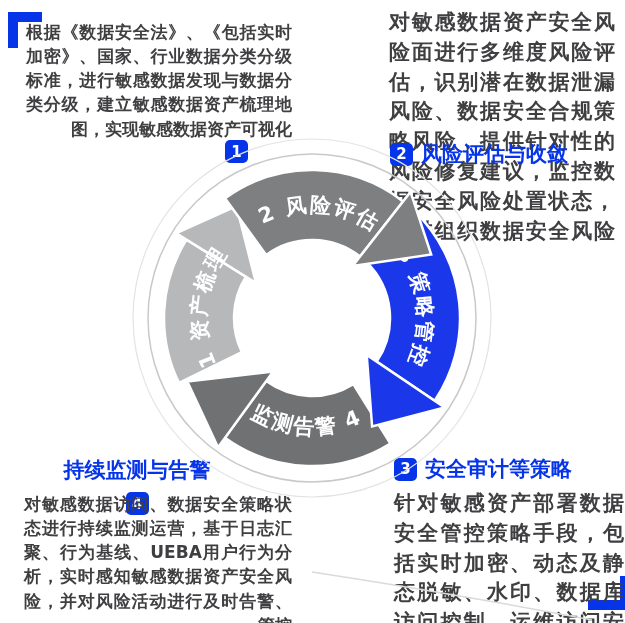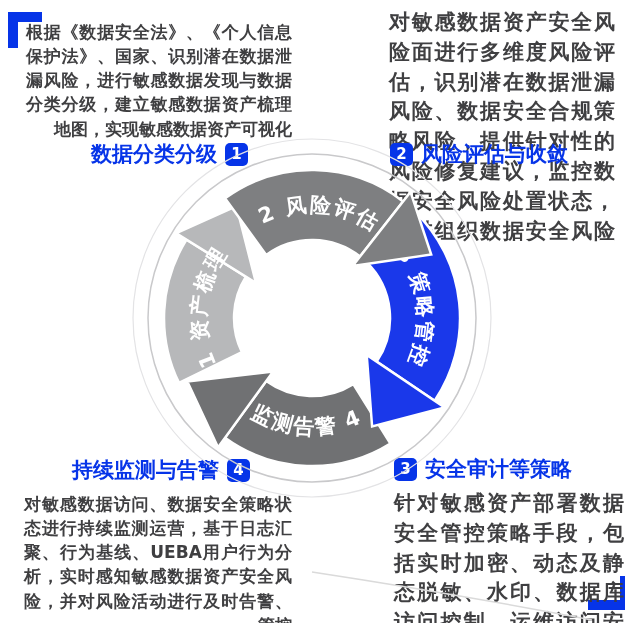--- a/index.html
+++ b/index.html
@@ -36,39 +36,38 @@
   #corner-arcs{position:absolute;left:300px;top:548px;}
   .arc-label{font-size:21px;font-weight:600;fill:#ffffff;letter-spacing:2px;
     font-family:"DejaVu Sans",sans-serif;}
 </style>
 </head>
 <body>
 
 <div class="bracket bracket-tl"></div>
 <div class="bracket bracket-br"></div>
 
-<div class="body-text col-left" style="left:26px;top:20px;width:266px;">根据《数据安全法》、《个人信息保护法》、国家、识别潜在数据泄漏风险，进行敏感数据发现与数据分类分级，建立敏感数据资产梳理地图，实现敏感数据资产可视化</div>
+<div class="body-text col-left" style="left:26px;top:20px;width:266px;">根据《数据安全法》、《包括实时加密》、国家、行业数据分类分级标准，进行敏感数据发现与数据分类分级，建立敏感数据资产梳理地图，实现敏感数据资产可视化</div>
 <div class="heading right-align" style="left:26px;top:140px;width:222px;">
-  <span>数据分类分级</span>
   <span class="badge">1</span>
 </div>
 
 <div class="body-text col-right" style="left:389px;top:8px;width:226px;">对敏感数据资产安全风险面进行多维度风险评估，识别潜在数据泄漏风险、数据安全合规策略风险，提供针对性的风险修复建议，监控数据安全风险处置状态，推进组织数据安全风险收敛</div>
 <div class="heading" style="left:390px;top:140px;">
   <span class="badge">2</span>
   <span>风险评估与收敛</span>
 </div>
 
 <div class="heading" style="left:394px;top:455px;">
   <span class="badge">3</span>
   <span>安全审计等策略</span>
 </div>
 <div class="body-text col-right" style="left:394px;top:489px;width:230px;">针对敏感资产部署数据安全管控策略手段，包括实时加密、动态及静态脱敏、水印、数据库访问控制、运维访问安全、安全审计等策略，高效保护敏感数据资产安全</div>
 
-<div class="heading right-align" style="left:24px;top:456px;width:226px;">
+<div class="heading right-align" style="left:24px;top:456px;width:226px;flex-direction:column;">
   <span>持续监测与告警</span>
   <span class="badge">4</span>
 </div>
 <div class="body-text col-left" style="left:24px;top:492px;width:268px;">对敏感数据访问、数据安全策略状态进行持续监测运营，基于日志汇聚、行为基线、UEBA用户行为分析，实时感知敏感数据资产安全风险，并对风险活动进行及时告警、管控</div>
 
 <svg id="cycle-svg" width="360" height="360" viewBox="0 0 360 360">
   <circle cx="180" cy="180" r="179" fill="none" stroke="#e3e3e5" stroke-width="1.2"></circle>
   <circle cx="180" cy="180" r="164" fill="none" stroke="#c9c9cb" stroke-width="1.5"></circle>
   <g id="arrow-layer">
       <g>

